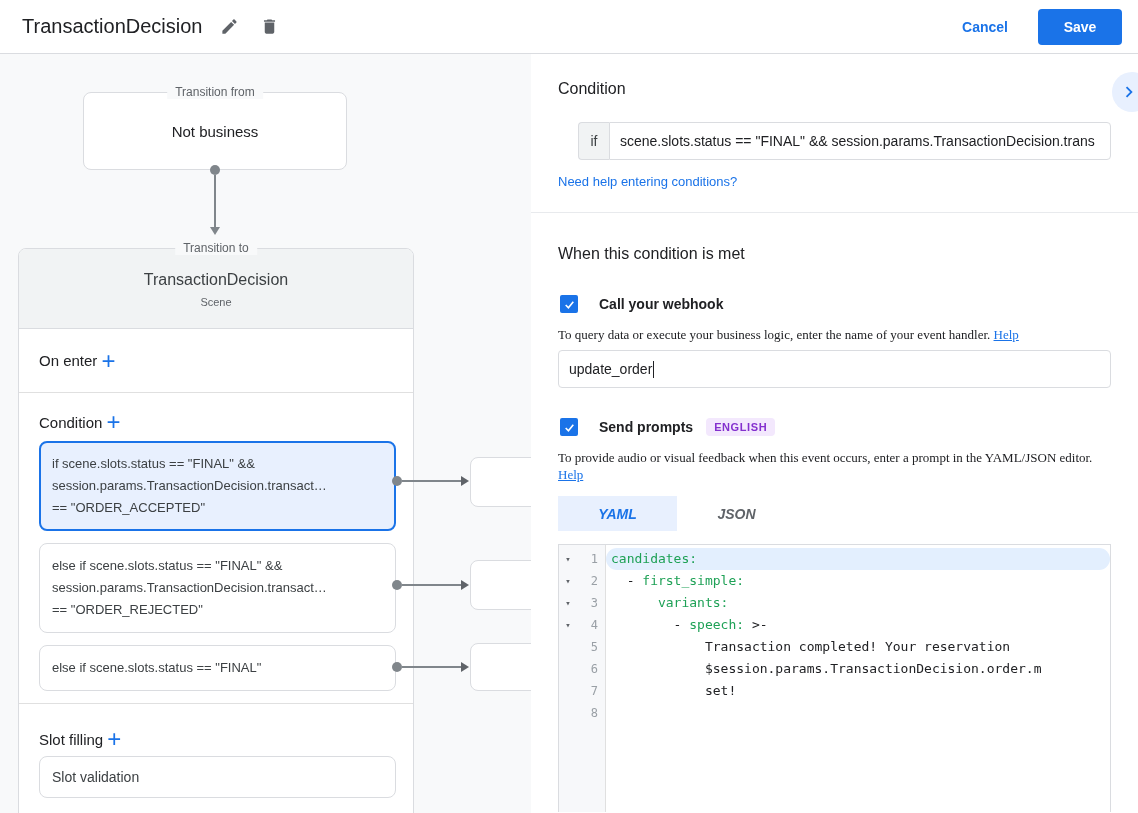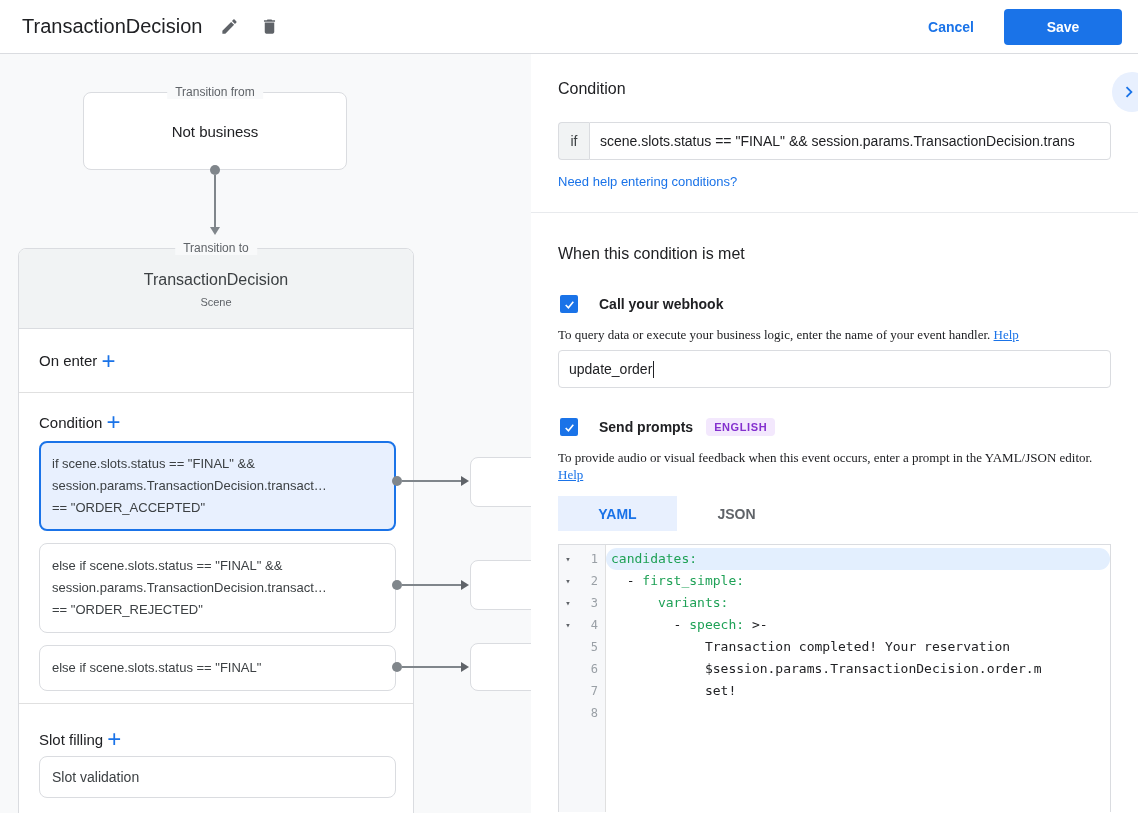--- a/index.html
+++ b/index.html
@@ -12,21 +12,21 @@
   .topbar .title { font-size:20px; color:#202124; margin-left:6px; font-weight:400; }
   .icon-btn { width:26px; height:26px; border:none; background:none; cursor:pointer;
               display:flex; align-items:center; justify-content:center; }
   .icon-btn svg { fill:#5f6368; width:19px; height:19px; }
   .icon-btn.edit { margin-left:14px; }
   .icon-btn.trash { margin-left:14px; }
   .topbar .spacer { flex:1; }
   .cancel-btn { color:#1a73e8; font-size:14px; font-weight:700; background:none; border:none;
                 cursor:pointer; margin-right:30px; font-family:"Liberation Sans",sans-serif; }
   .save-btn { background:#1a73e8; color:#fff; font-size:14px; font-weight:700; border:none;
-              border-radius:4px; width:118px; height:36px; cursor:pointer;
+              border-radius:4px; width:84px; height:36px; cursor:pointer;
               font-family:"Liberation Sans",sans-serif; }
 
   
   .main { display:flex; height:759px; }
   .canvas { position:relative; width:531px; background:#f8f9fa; overflow:hidden; flex:none; }
   .panel { position:relative; flex:1; background:#fff; overflow:hidden; }
 
   
   .from-box { position:absolute; left:83px; top:38px; width:264px; height:78px;
               background:#fff; border:1px solid #dadce0; border-radius:8px; }
@@ -79,21 +79,21 @@
               border:1px solid #dadce0; border-radius:8px; }
 
   
   .sec1 { position:relative; padding:26px 27px 22px 27px; border-bottom:1px solid #e8eaed; }
   .panel-h1 { font-size:16px; font-weight:400; color:#202124; }
   .expand-btn { position:absolute; right:-14px; top:18px; width:40px; height:40px;
                 border-radius:50%; background:#e8f0fe; border:none; cursor:pointer;
                 display:flex; align-items:center; padding-left:6px; }
   .expand-btn svg { fill:#1a73e8; width:22px; height:22px; }
 
-  .if-row { display:flex; margin-top:24px; height:38px; }
+  .if-row { display:flex; margin-top:24px; height:38px;margin-left:20px; }
   .if-prefix { width:31px; background:#f1f3f4; border:1px solid #dadce0; border-right:none;
                border-radius:4px 0 0 4px; display:flex; align-items:center; justify-content:center;
                font-size:14px; color:#3c4043; flex:none; }
   .if-input { flex:1; border:1px solid #dadce0; border-radius:0 4px 4px 0; font-size:14px;
               color:#202124; padding:0 10px; font-family:"Liberation Sans",sans-serif; outline:none; }
   .help-cond-link { display:inline-block; margin-top:14px; font-size:13px; color:#1a73e8;
                     text-decoration:none; }
 
   .sec2 { padding:32px 27px 0 27px; }
   .check-row { display:flex; align-items:center; }
@@ -108,21 +108,21 @@
   .desc { margin-top:13px; font-size:13px; color:#202124; line-height:17px; max-width:566px;font-family:Liberation Serif, serif; }
   .desc a { color:#1a73e8; }
   .desc a.u { text-decoration:underline; }
   .text-input { margin-top:7px; height:38px; border:1px solid #dadce0; border-radius:4px;
                 display:flex; align-items:center; padding:0 10px; font-size:14px; color:#202124;
                 cursor:text; }
   .caret { display:inline-block; width:1px; height:17px; background:#202124; margin-left:1px;
            animation:blink 1s steps(1) infinite; }
   @keyframes blink { 50% { opacity:0; } }
 
-  .tabs { display:flex; margin-top:13px; }
+  .tabs { display:flex; margin-top:13px;font-style:italic; }
   .tab { width:119px; height:35px; display:flex; align-items:center; justify-content:center;
          font-size:14px; font-weight:700; color:#5f6368; cursor:pointer; }
   .tab.active { background:#e8f0fe; color:#1a73e8; }
 
   
   .editor { margin-top:13px; height:268px; border:1px solid #dadce0; border-bottom:none;
             display:flex; font-family:"DejaVu Sans Mono", monospace; font-size:13px; }
   .gutter { width:47px; background:#f7f8fa; border-right:1px solid #e0e0e0; flex:none;
             padding-top:3px; }
   .gutter-line { height:22px; display:flex; align-items:center; }

